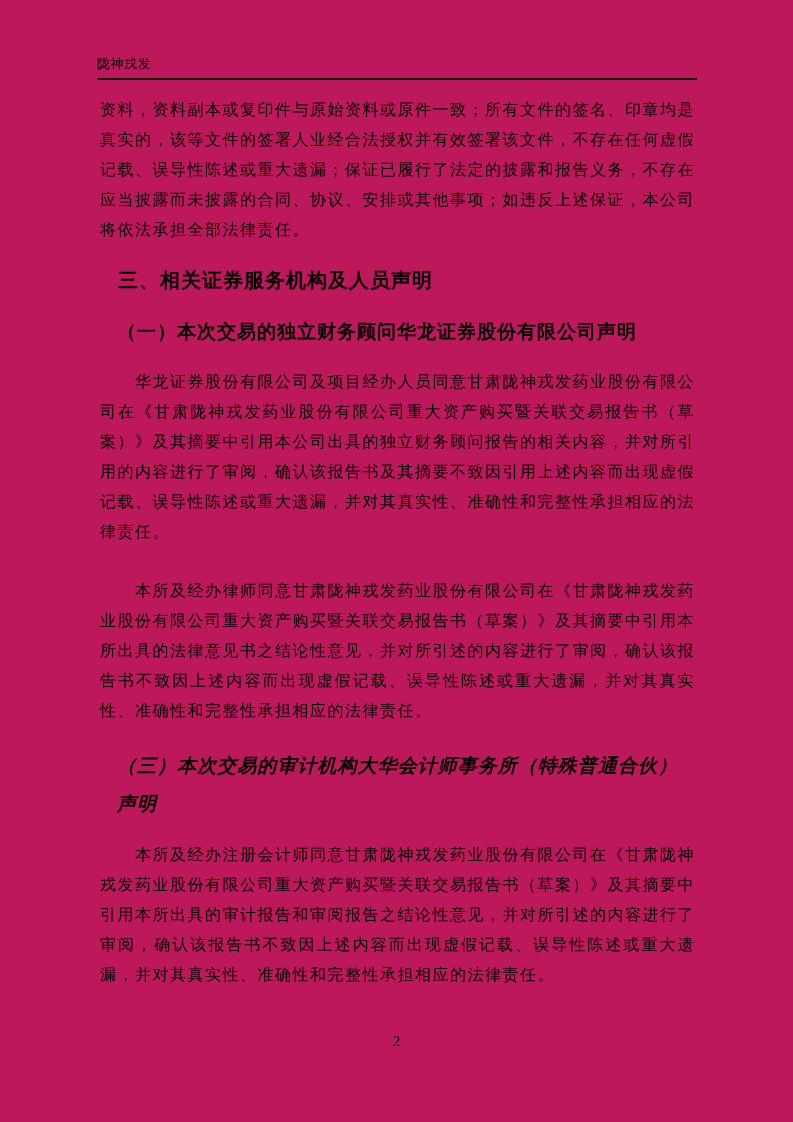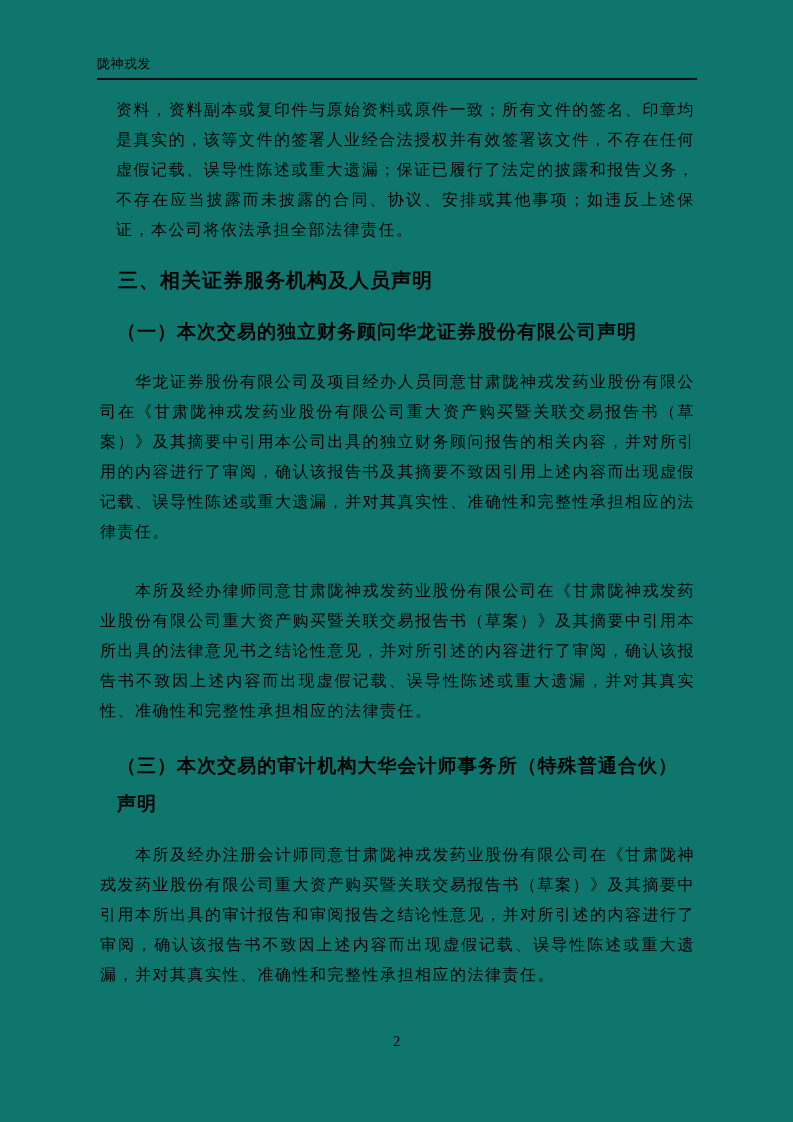--- a/index.html
+++ b/index.html
@@ -4,21 +4,21 @@
 <style>
   html, body {
     margin: 0;
     padding: 0;
     background: #ffffff;
   }
   .page {
     position: relative;
     width: 793px;
     height: 1122px;
-    background: #0f766e;
+    background: #be185d;
     color: #000000;
     font-family: "Liberation Serif", "DejaVu Serif", serif;
     overflow: hidden;
     box-sizing: border-box;
   }
   
   .doc-header {
     position: absolute;
     top: 55px;
     left: 97px;
@@ -42,21 +42,21 @@
   }
   .body-para {
     margin: 0;
     font-size: 16px;
     line-height: 30px;
     letter-spacing: 1.5px;
     text-align: justify;
     word-break: break-all;
   }
   .body-para.indent { text-indent: 35px; }
-  .p1 { margin-top: 18px; margin-left: 16px; }
+  .p1 { margin-top: 18px; }
   .p2 { margin-top: 19px; }
   .p3 { margin-top: 29px; }
   .p4 { margin-top: 13px; }
   .h-level1 {
     margin: 19px 0 0 0;
     padding-left: 18px;
     font-family: "Liberation Sans", "DejaVu Sans", sans-serif;
     font-weight: 700;
     font-size: 20px;
     line-height: 32px;
@@ -67,21 +67,21 @@
     font-family: "Liberation Sans", "DejaVu Sans", sans-serif;
     font-weight: 700;
     font-size: 19px;
     line-height: 38px;
     letter-spacing: 1px;
     word-break: break-all;
     text-align: justify;
   }
   .h2-1 { margin-top: 20px; line-height: 32px; }
   .h2-2 { margin-top: 15px; line-height: 32px; }
-  .h2-3 { margin-top: 21px; }
+  .h2-3 { margin-top: 21px; font-style: italic; }
   
   .doc-footer {
     position: absolute;
     top: 1033px;
     left: 0;
     width: 793px;
     text-align: center;
     font-size: 14.5px;
   }
 </style>

